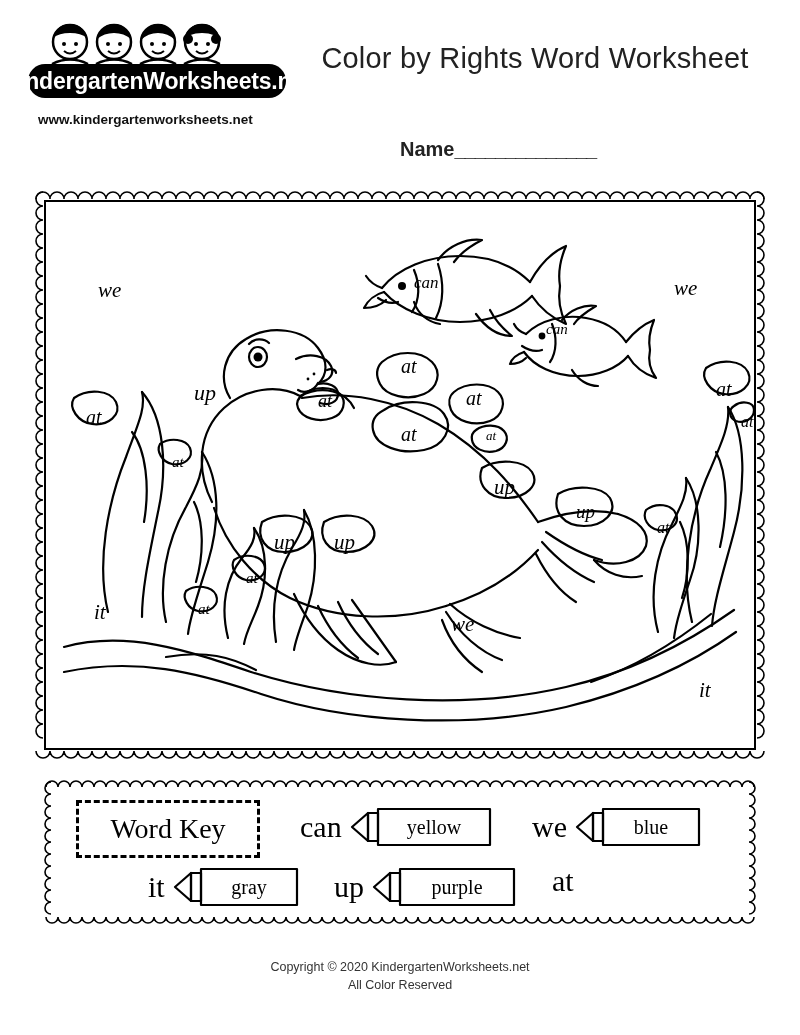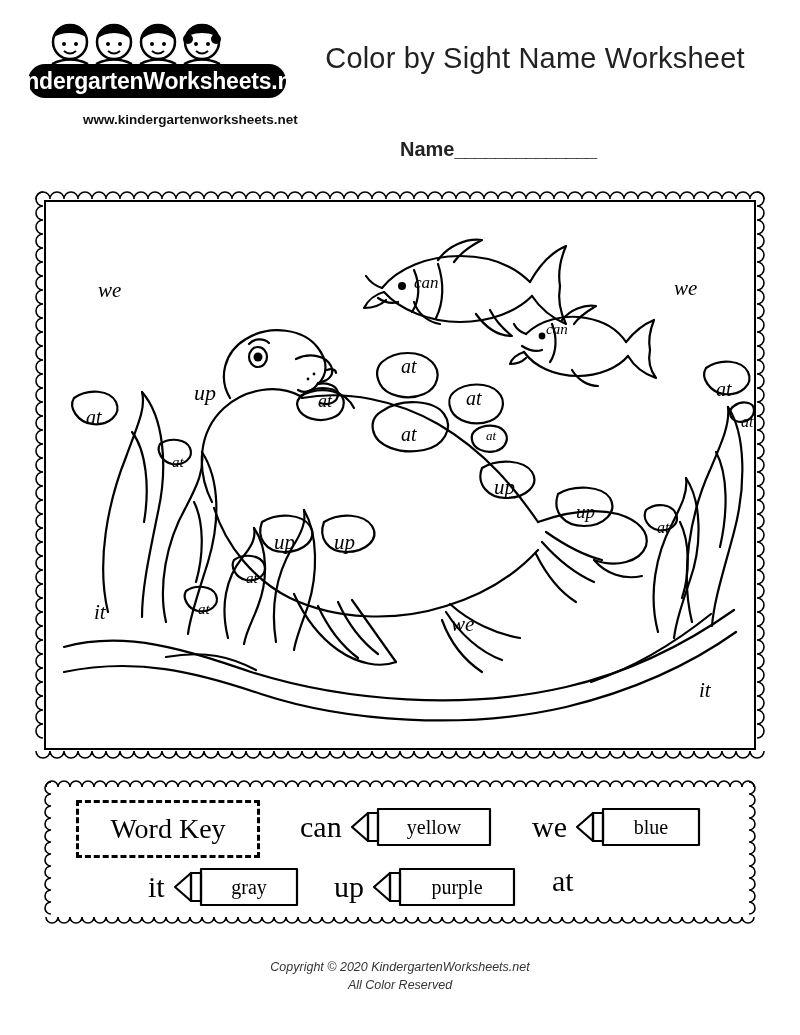--- a/index.html
+++ b/index.html
@@ -50,21 +50,20 @@
     align-items: center;
     justify-content: center;
   }
   .logo-url {
     position: absolute;
     left: 10px;
     top: 90px;
     font-size: 13.5px;
     font-weight: bold;
     color: #111;
-    margin-left: 45px;
   }
   .worksheet-title {
     position: absolute;
     left: 290px;
     top: 42px;
     width: 490px;
     text-align: center;
     font-size: 29px;
     color: #222;
     letter-spacing: 0.2px;
@@ -170,21 +169,20 @@
   
   .footer {
     position: absolute;
     left: 0;
     top: 958px;
     width: 800px;
     text-align: center;
     font-size: 12.5px;
     color: #333;
     line-height: 1.45;
-    font-style: italic;
   }
 </style>
 </head>
 <body>
 
 <div class="header">
 
   <div class="logo-block">
     <svg class="logo-kids" viewBox="0 0 210 48">
 
@@ -223,21 +221,21 @@
         <circle cx="154" cy="22" r="2" fill="#000"></circle>
         <circle cx="166" cy="22" r="2" fill="#000"></circle>
         <path d="M154 29 q6 5 12 0" fill="none" stroke="#000" stroke-width="2"></path>
         <path d="M142 42 q18 -9 36 0" fill="none" stroke="#000" stroke-width="2.5"></path>
       </g>
     </svg>
     <div class="logo-banner">KindergartenWorksheets.net</div>
     <div class="logo-url">www.kindergartenworksheets.net</div>
   </div>
 
-  <div class="worksheet-title">Color by Sight Name Worksheet</div>
+  <div class="worksheet-title">Color by Rights Word Worksheet</div>
 
   <div class="name-line">
     <span>Name</span><span class="rule">______________</span>
   </div>
 </div>
 
 <div class="frame">
 
   <svg class="scallop-border" viewBox="0 0 740 578" preserveAspectRatio="none">
     <g fill="none" stroke="#000" stroke-width="1.6">

